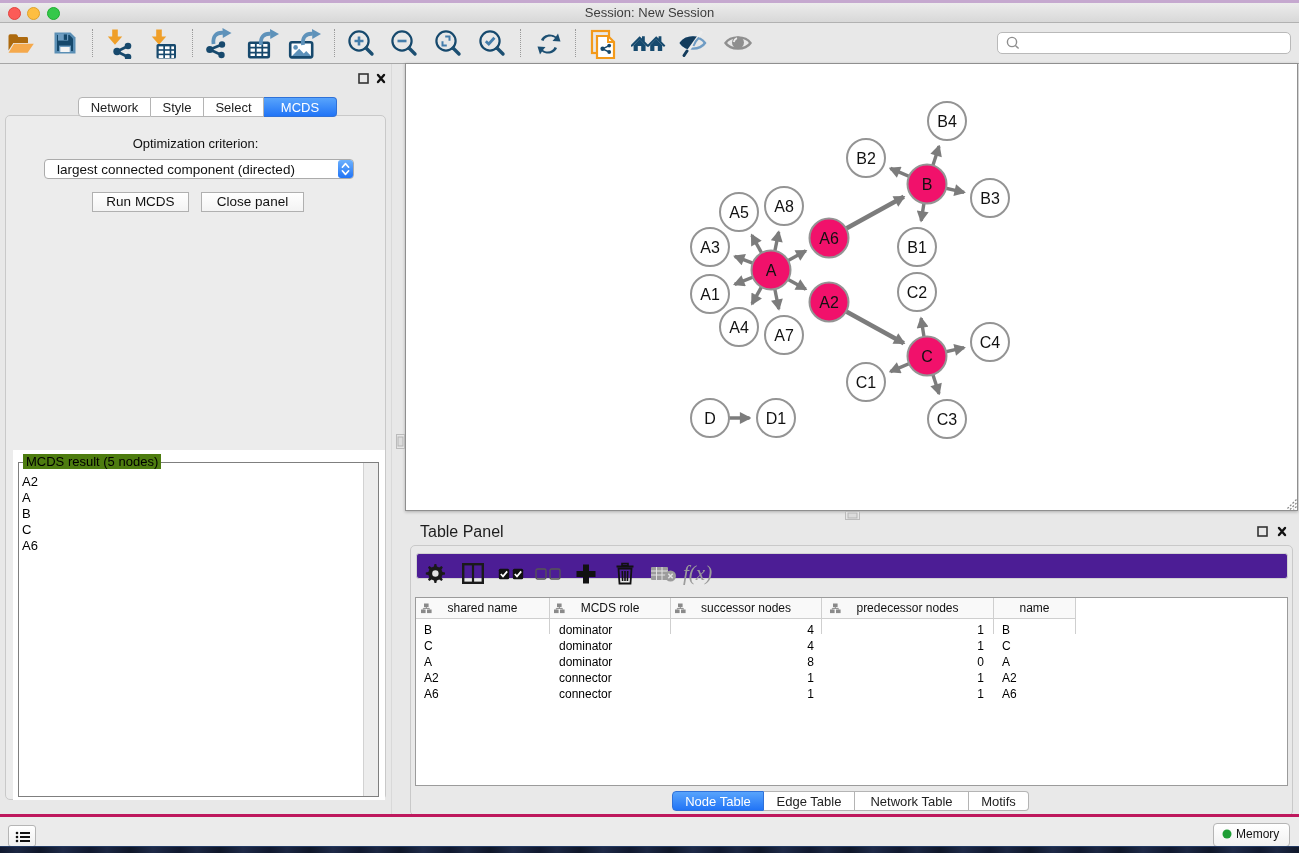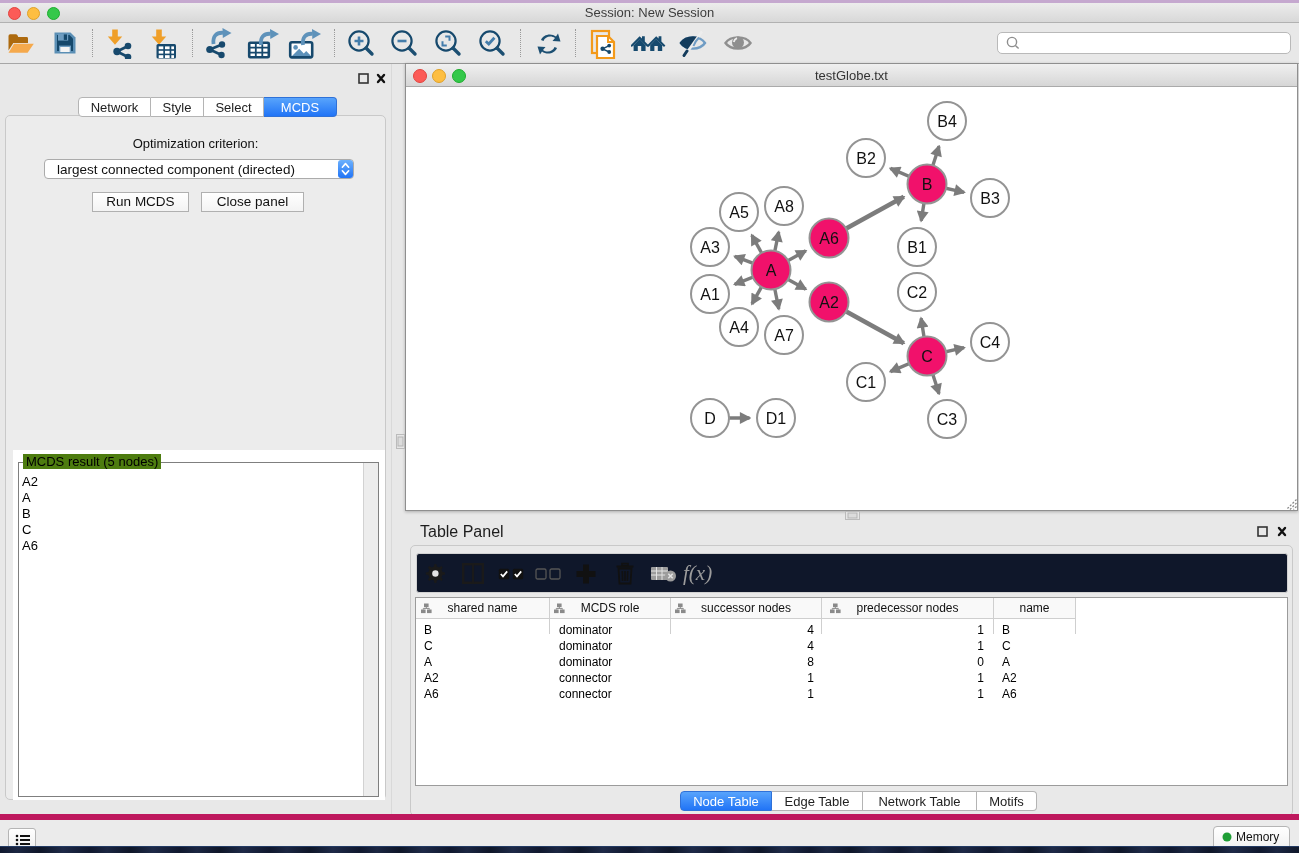--- a/index.html
+++ b/index.html
@@ -34,28 +34,28 @@
 .mcds-item{position:absolute;left:22px;font-size:13px;color:#000;}
 #cp-divider{left:391px;top:0;width:1px;height:752px;background:#d9d9d9;}
 
 #netwin{left:405px;top:-1px;width:893px;height:448px;background:#fff;border:1px solid #8f8f8f;box-sizing:border-box;box-shadow:0 1px 3px rgba(0,0,0,0.25);}
 #netwin-titlebar{position:absolute;left:0;top:0;width:100%;height:23px;background:linear-gradient(#f0f0f0,#d6d6d6);border-bottom:1px solid #aaaaaa;box-sizing:border-box;}
 #netwin-title{position:absolute;left:0;right:0;top:4px;text-align:center;font-size:13px;color:#333;}
 #graph{position:absolute;left:0;top:23px;}
 
 #tp-title{left:420px;top:459px;font-size:16px;color:#1d1d1d;}
 #tp-panel{left:410px;top:481px;width:883px;height:271px;background:#e9e9e9;border:1px solid #c9c9c9;border-radius:5px;box-sizing:border-box;}
-#tp-toolbar{left:416px;top:489px;width:872px;height:40px;background:#0f172a;border:1px solid #d2d2d2;border-radius:3px;box-sizing:border-box;}
+#tp-toolbar{left:416px;top:489px;width:872px;height:26px;background:#4c1d95;border:1px solid #d2d2d2;border-radius:3px;box-sizing:border-box;}
 #tp-table{left:415px;top:533px;width:873px;height:189px;background:#fff;border:1px solid #9b9b9b;box-sizing:border-box;}
 #tp-header{position:absolute;left:0;top:0;width:660px;height:21px;background:#f9f9f9;border-bottom:1px solid #cfcfcf;border-right:1px solid #cfcfcf;box-sizing:border-box;}
 .hcol{position:absolute;top:0;height:36px;border-right:1px solid #cfcfcf;font-size:12px;color:#111;text-align:center;line-height:21px;box-sizing:border-box;}
 .trow{position:absolute;font-size:12px;color:#000;height:16px;line-height:16px;}
 .tl-icon{position:absolute;}
 
-#statusbar{left:0;top:814px;width:1299px;height:32px;background:#ebebeb;border-top:6px solid #be185d;box-sizing:border-box;}
+#statusbar{left:0;top:814px;width:1299px;height:32px;background:#ebebeb;border-top:3px solid #be185d;box-sizing:border-box;}
 #desktop-bottom{left:0;top:846px;width:1299px;height:7px;border-top:1px solid #223a63;box-sizing:border-box;background:repeating-linear-gradient(90deg,#10182e 0,#1b2642 17px,#0e1628 40px,#1e2a48 63px,#10182e 90px);}
 #memory-btn{position:absolute;right:9px;top:6px;width:77px;height:24px;background:linear-gradient(#ffffff,#f1f1f1);border:1px solid #b5b5b5;border-radius:4px;box-sizing:border-box;font-size:12px;color:#111;}
 #list-btn{position:absolute;left:8px;top:8px;width:28px;height:22px;background:linear-gradient(#ffffff,#f0f0f0);border:1px solid #b5b5b5;border-radius:3px;box-sizing:border-box;}
 svg{display:block;}
 </style>
 </head>
 <body>
 <div id="app">
 <div class="abs" id="desktop-top"></div>
 <div class="abs" id="titlebar">
@@ -227,26 +227,20 @@
   <div class="abs" id="mcds-border"></div>
   <div class="abs" id="mcds-legend">MCDS result (5 nodes)</div>
   <div class="abs" id="mcds-scroll"></div>
   <div class="mcds-item" style="top:410px;">A2</div>
   <div class="mcds-item" style="top:426px;">A</div>
   <div class="mcds-item" style="top:442px;">B</div>
   <div class="mcds-item" style="top:458px;">C</div>
   <div class="mcds-item" style="top:474px;">A6</div>
   <div class="abs" id="cp-divider"></div>
   <div class="abs" id="netwin">
-    <div id="netwin-titlebar">
-      <div class="tl" style="left:7px;top:5px;width:12px;height:12px;background:#fc5b57;border:0.5px solid #e2443f;"></div>
-      <div class="tl" style="left:26px;top:5px;width:12px;height:12px;background:#fdbe41;border:0.5px solid #e0a128;"></div>
-      <div class="tl" style="left:46px;top:5px;width:12px;height:12px;background:#34c84a;border:0.5px solid #1ead2f;"></div>
-      <div id="netwin-title">testGlobe.txt</div>
-    </div>
     <svg id="graph" width="891" height="423" viewBox="0 0 891 423">
       <defs>
             <marker id="ah" viewBox="0 0 10 10" refX="8.5" refY="5" markerWidth="12" markerHeight="12" orient="auto" markerUnits="userSpaceOnUse">
               <path d="M0.5 0 L10 5 L0.5 10 Z" fill="#7c7c7c"></path>
             </marker>
           </defs>
       <g stroke="#7c7c7c">
       <line x1="365.0" y1="183.0" x2="345.8" y2="148.2" stroke-width="3.4" marker-end="url(#ah)"></line>
       <line x1="365.0" y1="183.0" x2="372.7" y2="145.0" stroke-width="3.4" marker-end="url(#ah)"></line>
       <line x1="365.0" y1="183.0" x2="328.8" y2="169.3" stroke-width="3.4" marker-end="url(#ah)"></line>
@@ -436,21 +430,21 @@
     <div class="trow" style="left:143px;top:72px;">connector</div>
     <div class="trow" style="left:300px;top:72px;width:98px;text-align:right;">1</div>
     <div class="trow" style="left:470px;top:72px;width:98px;text-align:right;">1</div>
     <div class="trow" style="left:586px;top:72px;">A2</div>
     <div class="trow" style="left:8px;top:88px;">A6</div>
     <div class="trow" style="left:143px;top:88px;">connector</div>
     <div class="trow" style="left:300px;top:88px;width:98px;text-align:right;">1</div>
     <div class="trow" style="left:470px;top:88px;width:98px;text-align:right;">1</div>
     <div class="trow" style="left:586px;top:88px;">A6</div>
   </div>
-  <div class="tabrow" style="left:672px;top:727px;margin-left:8px;">
+  <div class="tabrow" style="left:672px;top:727px;">
     <div class="tab sel first" style="width:92px;">Node Table</div>
         <div class="tab" style="width:91px;">Edge Table</div>
         <div class="tab" style="width:114px;">Network Table</div>
         <div class="tab last" style="width:60px;">Motifs</div>
   </div>
 </div>
 <div class="abs" id="statusbar">
   <div id="list-btn">
         <svg width="28" height="22" viewBox="0 0 28 22">
           <circle cx="8" cy="7" r="1.3" fill="#111"></circle>

